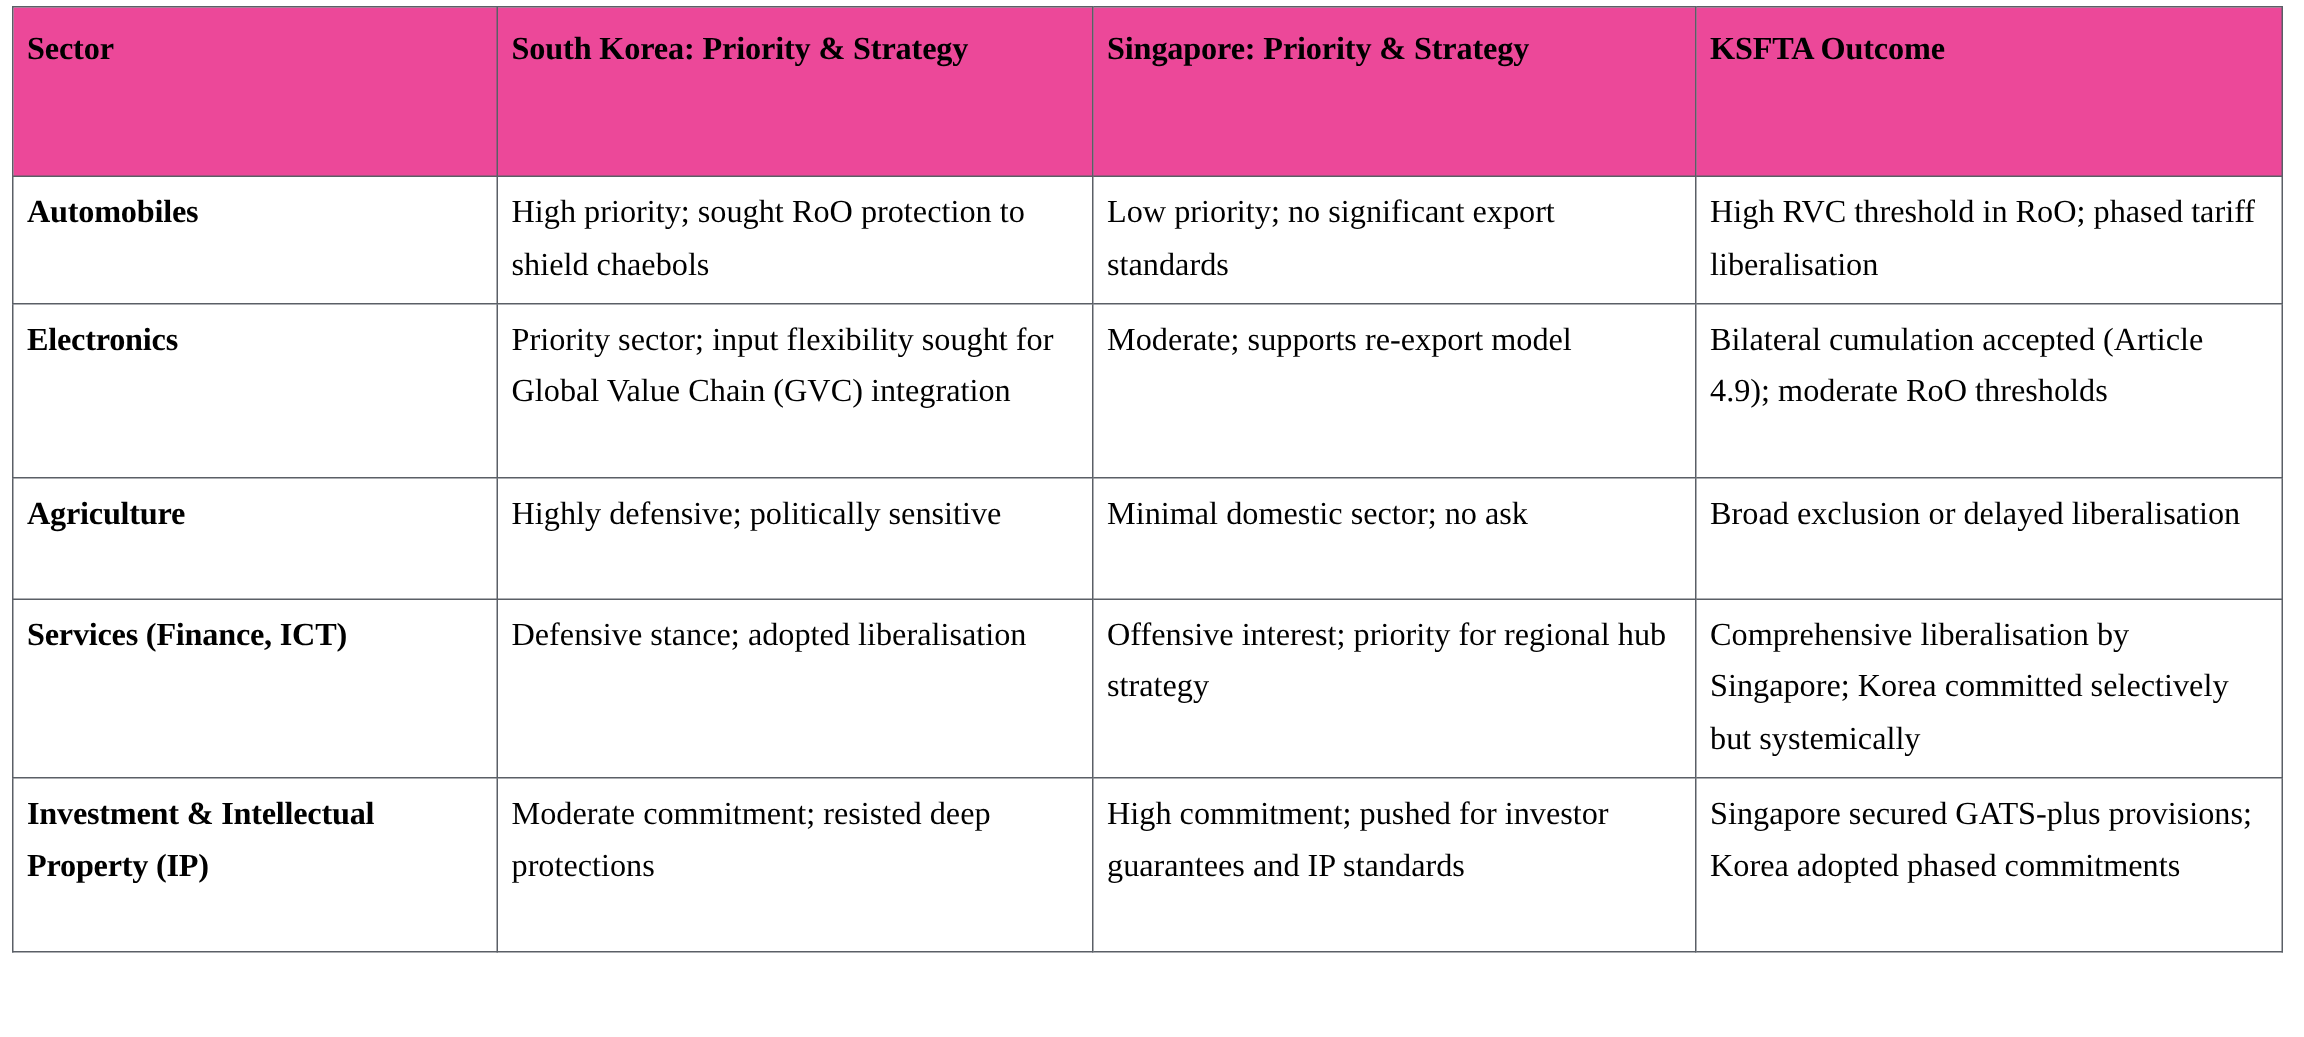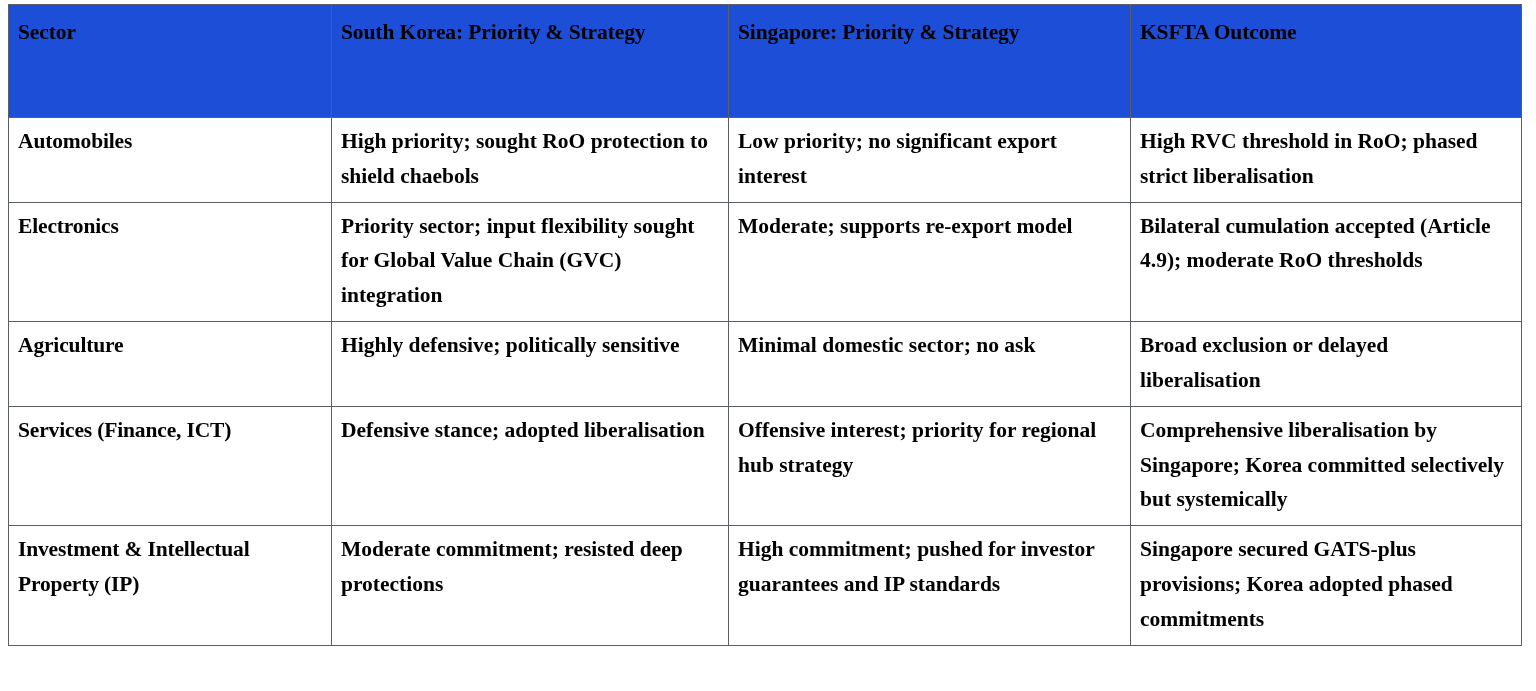--- a/index.html
+++ b/index.html
@@ -39,34 +39,34 @@
   table.sector-table td {
     border: 1.5px solid #5a5f66;
     vertical-align: top;
     padding: 6px 9px 8px 9px;
     font-size: 21.5px;
     line-height: 1.62;
     text-align: left;
   }
 
   table.sector-table thead th {
-    background: #1d4ed8;
+    background: #ec4899;
     font-weight: bold;
     height: 94px;
     padding-top: 10px;
     letter-spacing: -0.1px;
   }
 
   table.sector-table tbody th.sector-cell {
     font-weight: bold;
     letter-spacing: -0.15px;
   }
 
   table.sector-table tbody td {
-    font-weight: bold;
+    font-weight: normal;
   }
 
   
   tbody tr.row-automobiles   th, tbody tr.row-automobiles   td { height: 66px; }
   tbody tr.row-electronics   th, tbody tr.row-electronics   td { height: 101px; margin-left: 38px; }
   tbody tr.row-petrochem     th, tbody tr.row-petrochem     td { height: 101px; }
   tbody tr.row-agriculture   th, tbody tr.row-agriculture   td { height: 66px; }
   tbody tr.row-services      th, tbody tr.row-services      td { height: 101px; margin-top: 29px; }
   tbody tr.row-investment    th, tbody tr.row-investment    td { height: 101px; }
 </style>
@@ -86,22 +86,22 @@
         <th scope="col">Sector</th>
         <th scope="col">South Korea: Priority &amp; Strategy</th>
         <th scope="col">Singapore: Priority &amp; Strategy</th>
         <th scope="col">KSFTA Outcome</th>
       </tr>
     </thead>
     <tbody>
       <tr class="row-automobiles">
         <th scope="row" class="sector-cell">Automobiles</th>
         <td>High priority; sought RoO protection to shield chaebols</td>
-        <td>Low priority; no significant export interest</td>
-        <td>High RVC threshold in RoO; phased strict liberalisation</td>
+        <td>Low priority; no significant export standards</td>
+        <td>High RVC threshold in RoO; phased tariff liberalisation</td>
       </tr>
       <tr class="row-electronics">
         <th scope="row" class="sector-cell">Electronics</th>
         <td>Priority sector; input flexibility sought for Global Value Chain (GVC) integration</td>
         <td>Moderate; supports re-export model</td>
         <td>Bilateral cumulation accepted (Article 4.9); moderate RoO thresholds</td>
       </tr>
       <tr class="row-agriculture">
         <th scope="row" class="sector-cell">Agriculture</th>
         <td>Highly defensive; politically sensitive</td>

